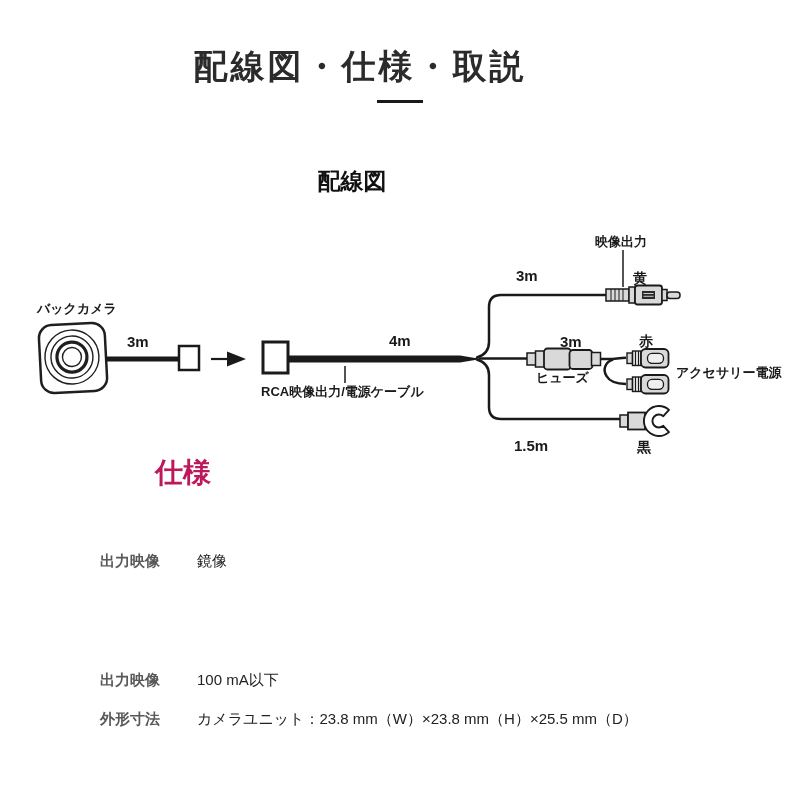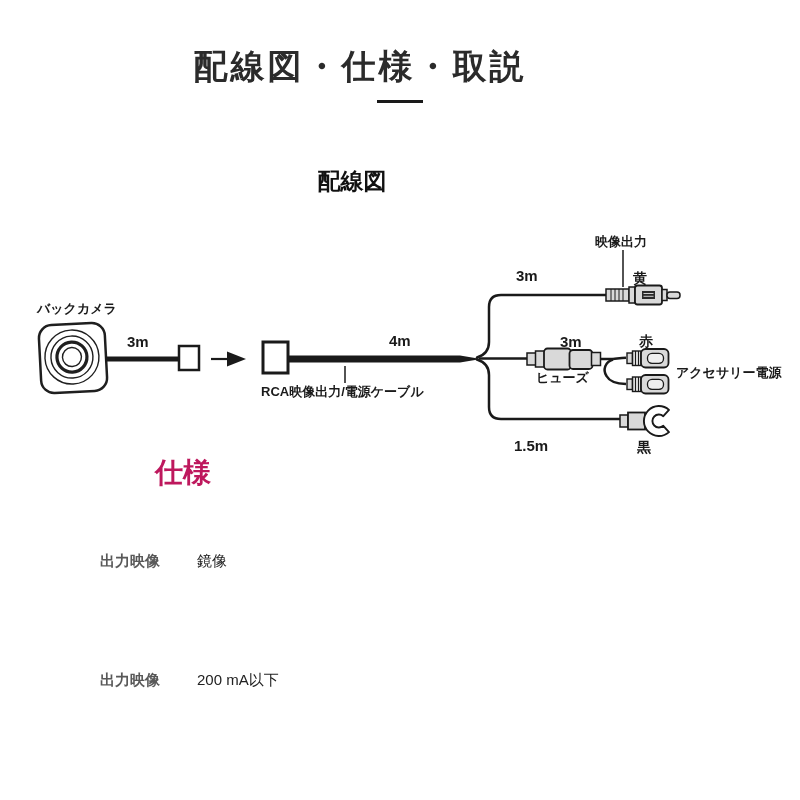--- a/index.html
+++ b/index.html
@@ -140,15 +140,19 @@
   <div class="spec-row">
     <div class="spec-label">出力映像</div>
     <div class="spec-value">鏡像</div>
   </div>
   <div class="spec-row">
   </div>
   <div class="spec-row">
   </div>
   <div class="spec-row">
     <div class="spec-label">出力映像</div>
-    <div class="spec-value">200 mA以下</div>
+    <div class="spec-value">100 mA以下</div>
+  </div>
+  <div class="spec-row">
+    <div class="spec-label">外形寸法</div>
+    <div class="spec-value">カメラユニット：23.8 mm（W）×23.8 mm（H）×25.5 mm（D）</div>
   </div>
 </div>
 
 </body></html>

